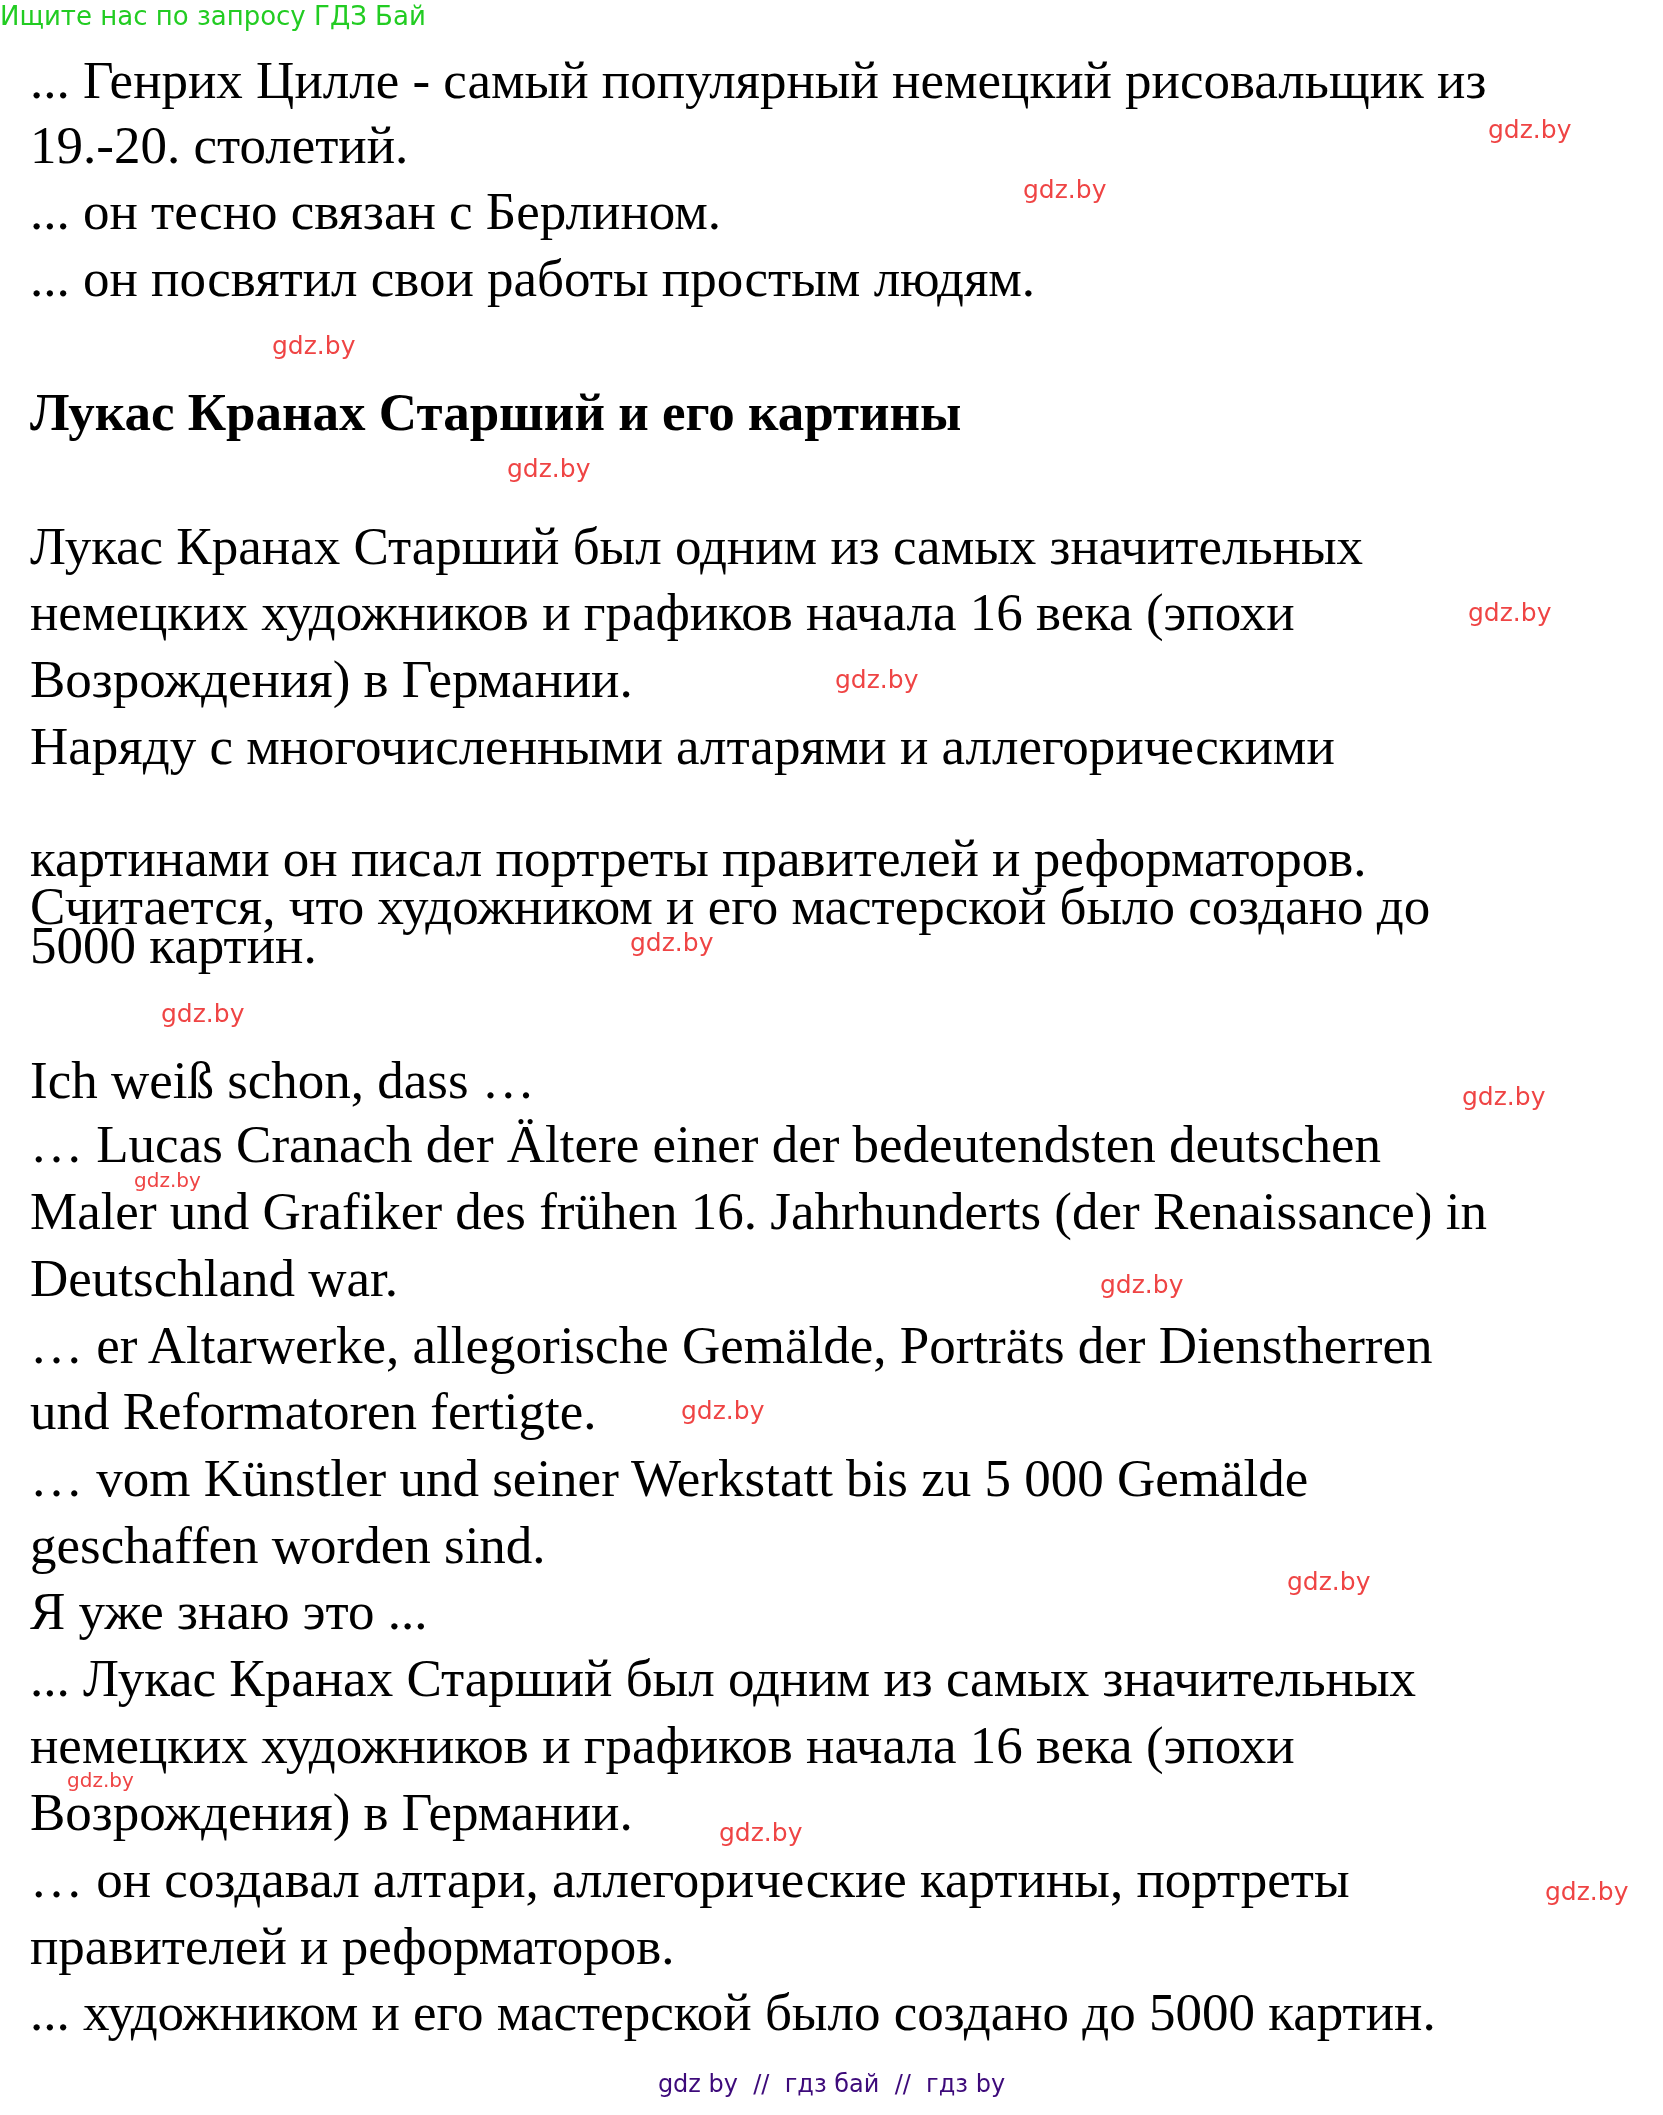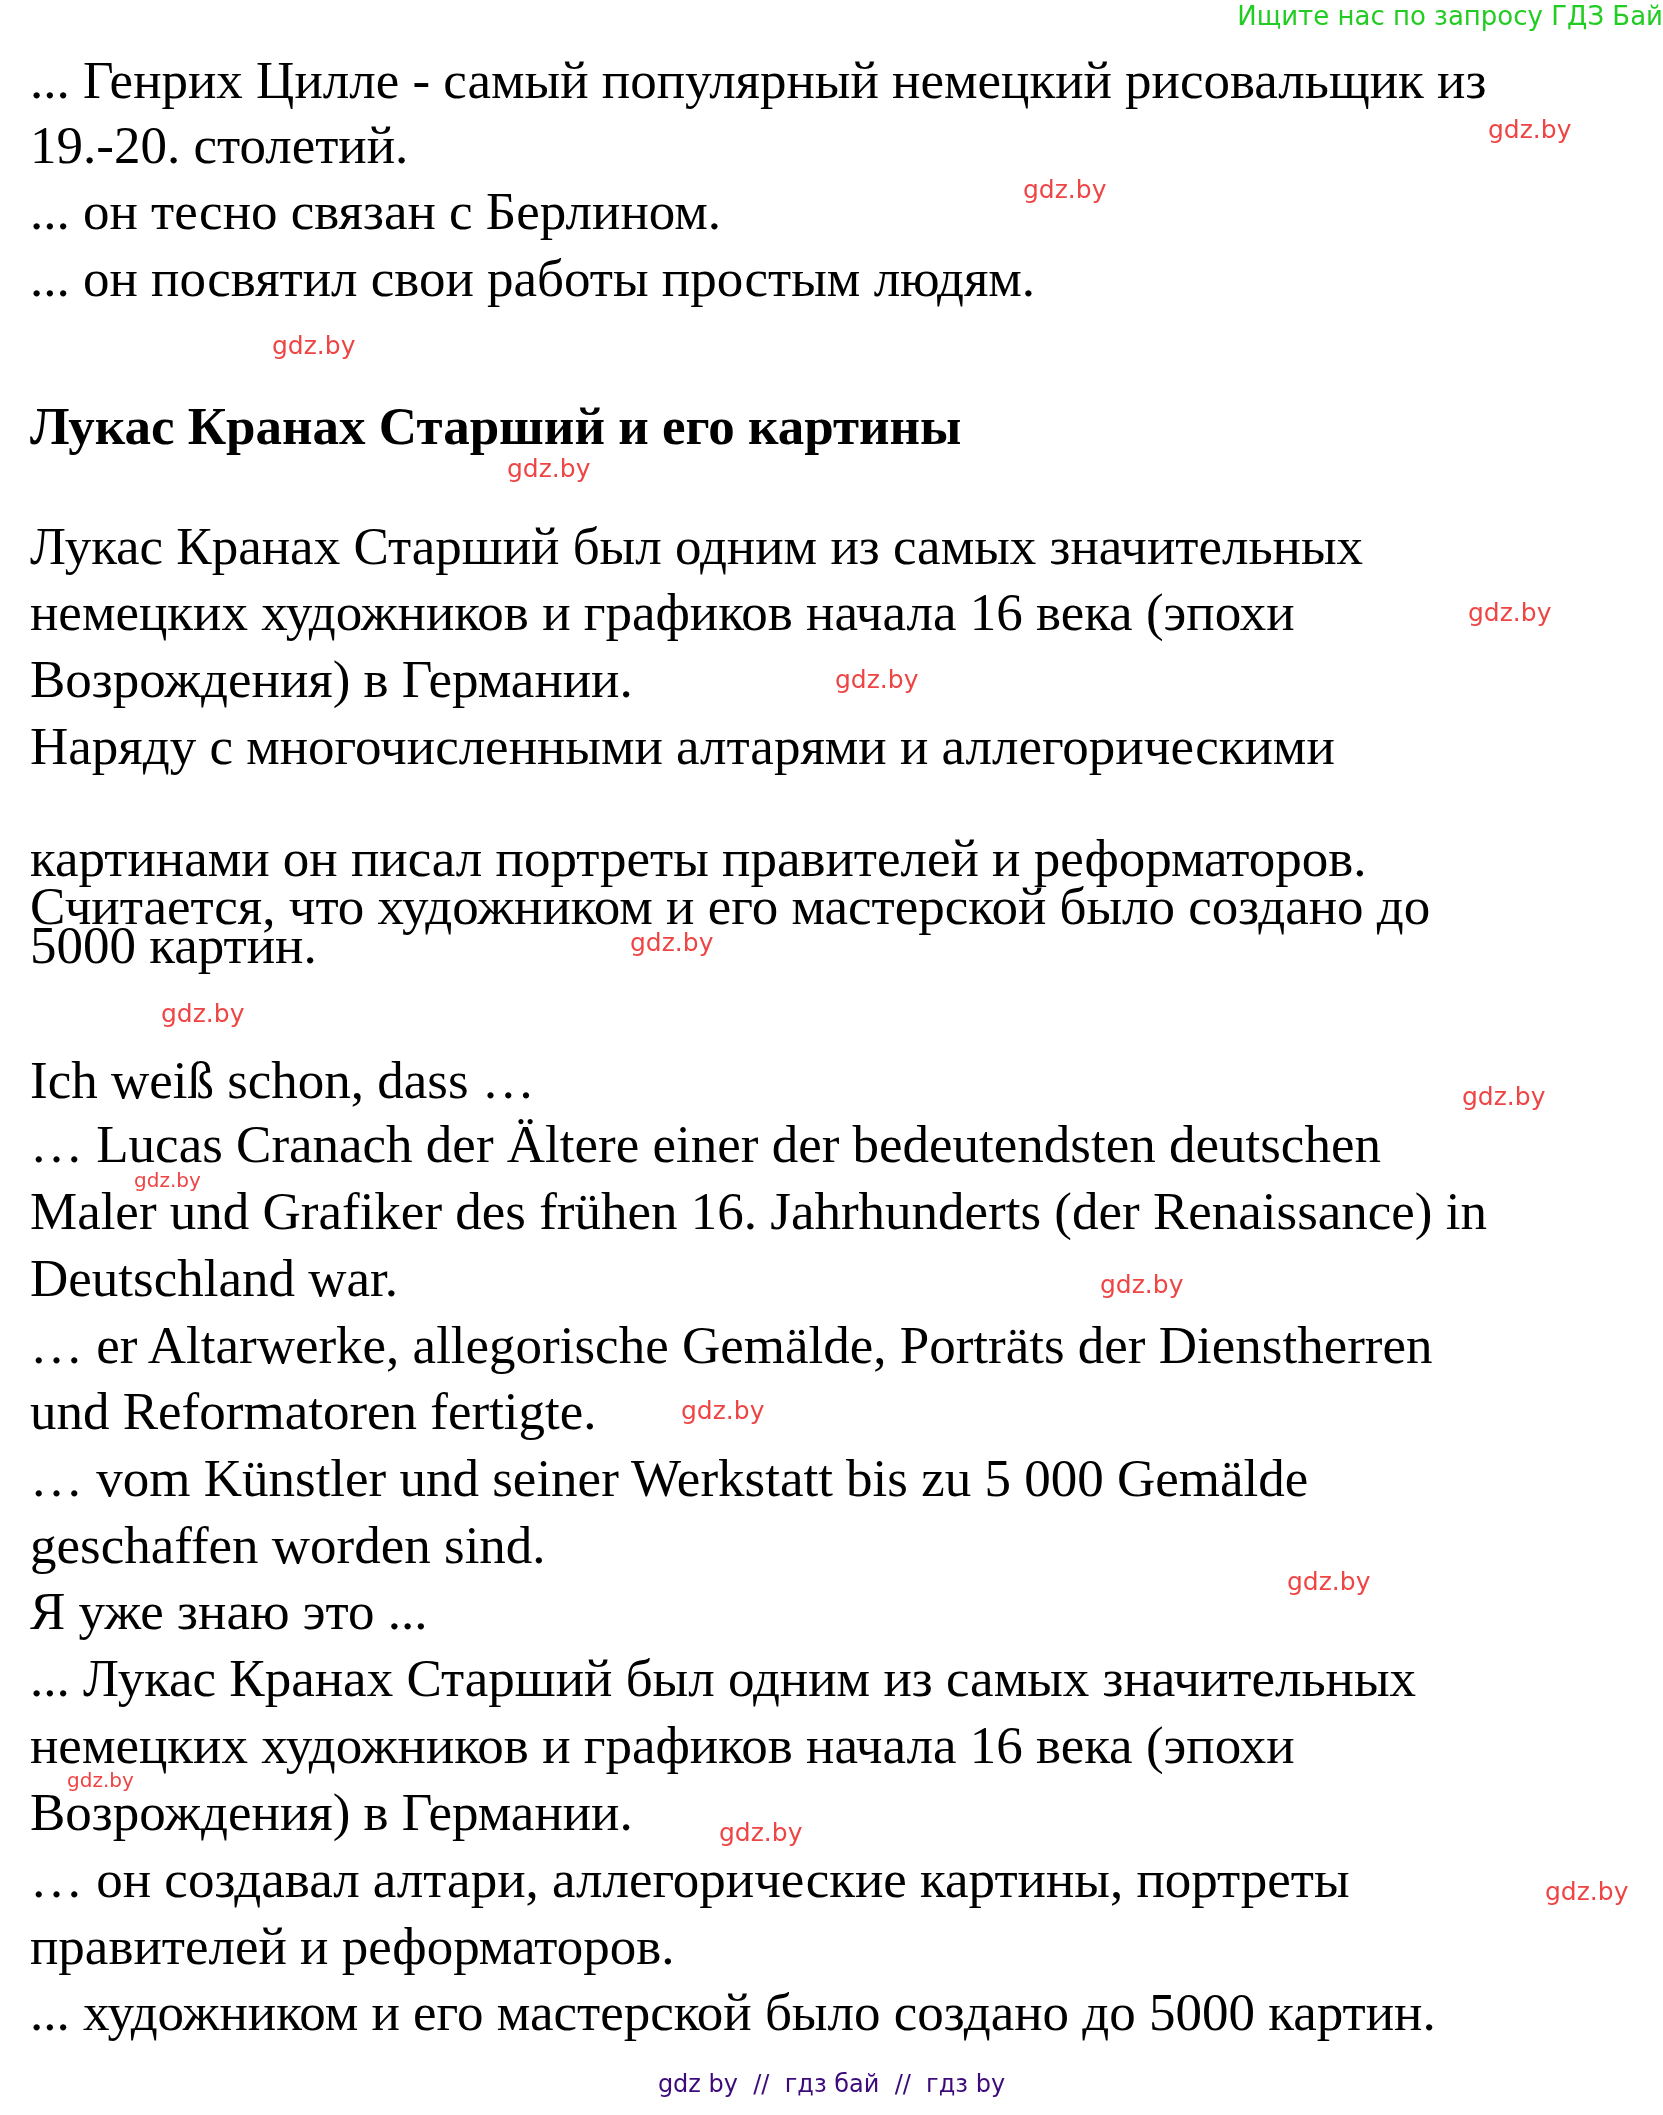--- a/index.html
+++ b/index.html
@@ -1,19 +1,19 @@
 <!DOCTYPE html>
 <html><head>
 <meta charset="utf-8">
 <style>
   html, body { margin: 0; padding: 0; background: #ffffff; }
   body { width: 1663px; height: 2115px; position: relative; overflow: hidden; }
   .hdr {
     position: absolute; left: 0; width: 1663px; top: 0; height: 32px;
-    text-align: right; font-family: "DejaVu Sans", sans-serif;
+    text-align: left; font-family: "DejaVu Sans", sans-serif;
     font-size: 26px; line-height: 32px; color: #22cc22;
   }
   .ln {
     position: absolute; left: 30px; white-space: nowrap;
     font-family: "Liberation Serif", serif; font-size: 53px; line-height: 60px;
     color: #000; transform: translateY(-50%);
   }
   .ln.bold { font-weight: bold; }
   .wm {
     position: absolute; white-space: nowrap;
@@ -30,21 +30,21 @@
 </head>
 <body>
 
 <div class="hdr">Ищите нас по запросу ГДЗ Бай</div>
 
 <div id="lines">
     <div class="ln" style="top: 80px;">... Генрих Цилле - самый популярный немецкий рисовальщик из</div>
     <div class="ln" style="top: 145px;">19.-20. столетий.</div>
     <div class="ln" style="top: 211px;">... он тесно связан с Берлином.</div>
     <div class="ln" style="top: 278px;">... он посвятил свои работы простым людям.</div>
-    <div class="ln bold" style="top: 412px; margin-top: 14px;">Лукас Кранах Старший и его картины</div>
+    <div class="ln bold" style="top: 412px;">Лукас Кранах Старший и его картины</div>
     <div class="ln" style="top: 546px;">Лукас Кранах Старший был одним из самых значительных</div>
     <div class="ln" style="top: 612px;">немецких художников и графиков начала 16 века (эпохи</div>
     <div class="ln" style="top: 679px;">Возрождения) в Германии.</div>
     <div class="ln" style="top: 746px;">Наряду с многочисленными алтарями и аллегорическими</div>
     <div class="ln" style="top: 858px;">картинами он писал портреты правителей и реформаторов.</div>
     <div class="ln" style="top: 878px; margin-top: 28px;">Считается, что художником и его мастерской было создано до</div>
     <div class="ln" style="top: 945px;">5000 картин.</div>
     <div class="ln" style="top: 1080px;">Ich weiß schon, dass …</div>
     <div class="ln" style="top: 1144px;">… Lucas Cranach der Ältere einer der bedeutendsten deutschen</div>
     <div class="ln" style="top: 1211px;">Maler und Grafiker des frühen 16. Jahrhunderts (der Renaissance) in</div>

